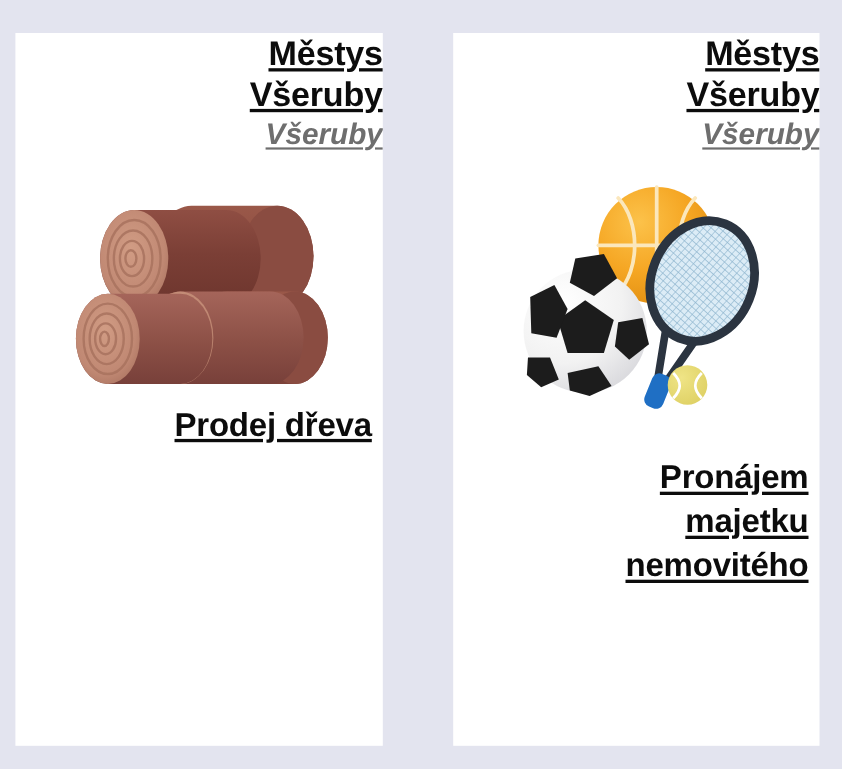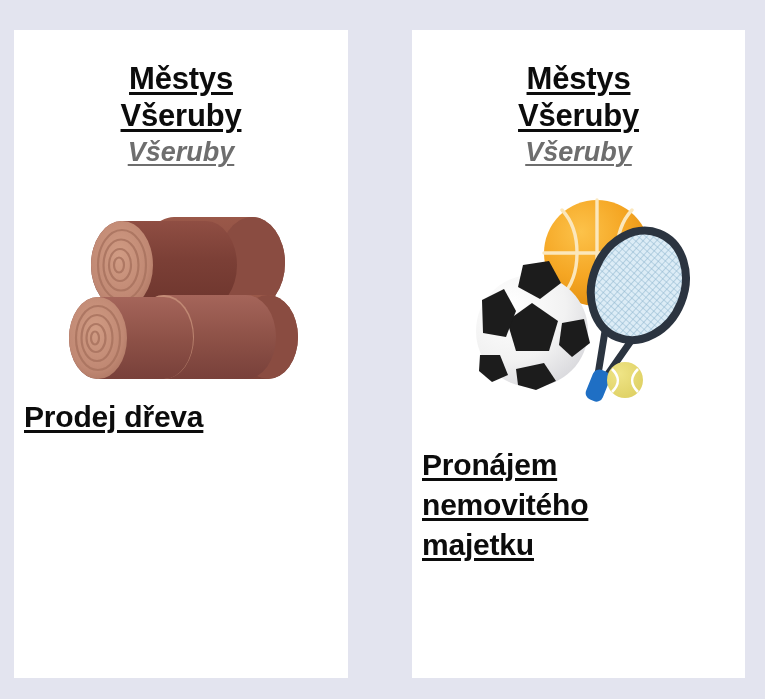--- a/index.html
+++ b/index.html
@@ -40,22 +40,21 @@
 
   .card-sports {
     left: 412px;
     top: 30px;
     width: 333px;
     height: 648px;
   }
 
   .card-head {
     width: 100%;
-    text-align: center;
-    padding-top: 30px;
+    text-align: right;
   }
 
   .head-line {
     display: block;
     font-size: 31px;
     font-weight: bold;
     line-height: 37px;
     color: #0c0c0c;
     letter-spacing: -0.2px;
     text-decoration: underline;
@@ -88,21 +87,21 @@
     margin-top: 22px;
   }
 
   .art-sports {
     height: 212px;
     margin-top: 22px;
   }
 
   .card-caption {
     width: 100%;
-    text-align: left;
+    text-align: right;
     padding: 0 10px;
     box-sizing: border-box;
   }
 
   .cap-wood {
     margin-top: 16px;
   }
 
   .cap-sports {
     margin-top: 42px;
@@ -274,19 +273,19 @@
           <g fill="none" stroke="#ffffff" stroke-width="2.6">
             <path d="M146 178 C154 186 154 193 146 201"></path>
             <path d="M172 178 C164 186 164 193 172 201"></path>
           </g>
         </g>
       </svg>
     </div>
 
     <div class="card-caption cap-sports">
       <span class="cap-line">Pronájem</span>
+      <span class="cap-line">majetku</span>
       <span class="cap-line">nemovitého</span>
-      <span class="cap-line">majetku</span>
     </div>
 
   </div>
 
 </div>
 
 </body></html>

